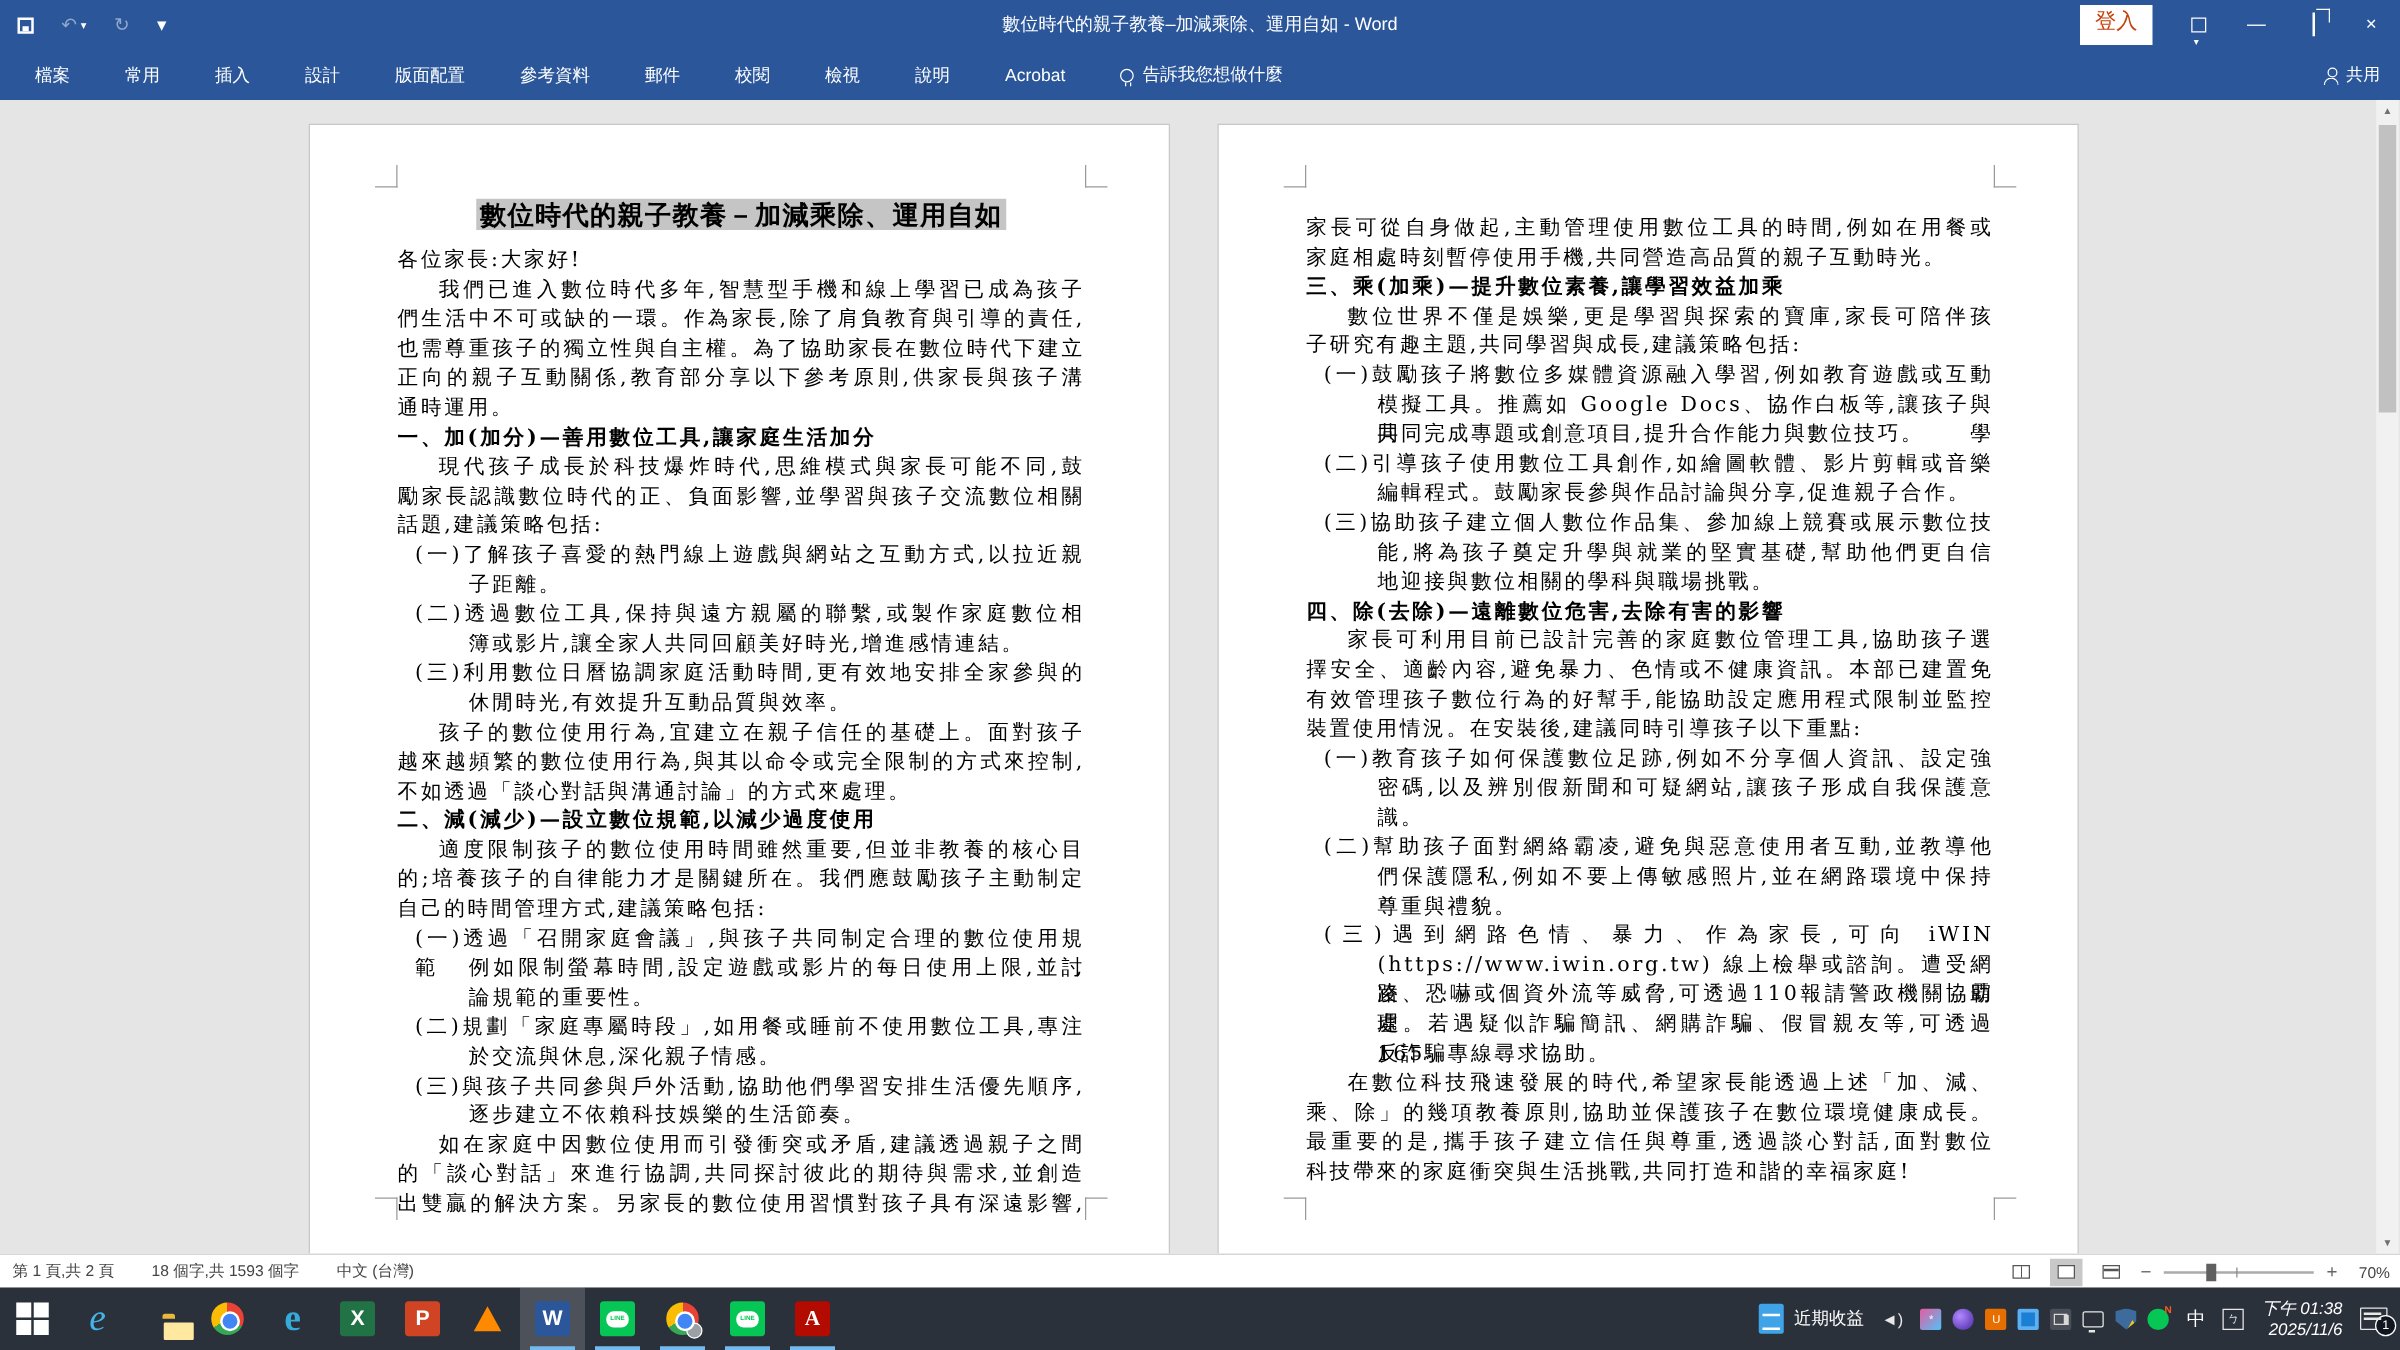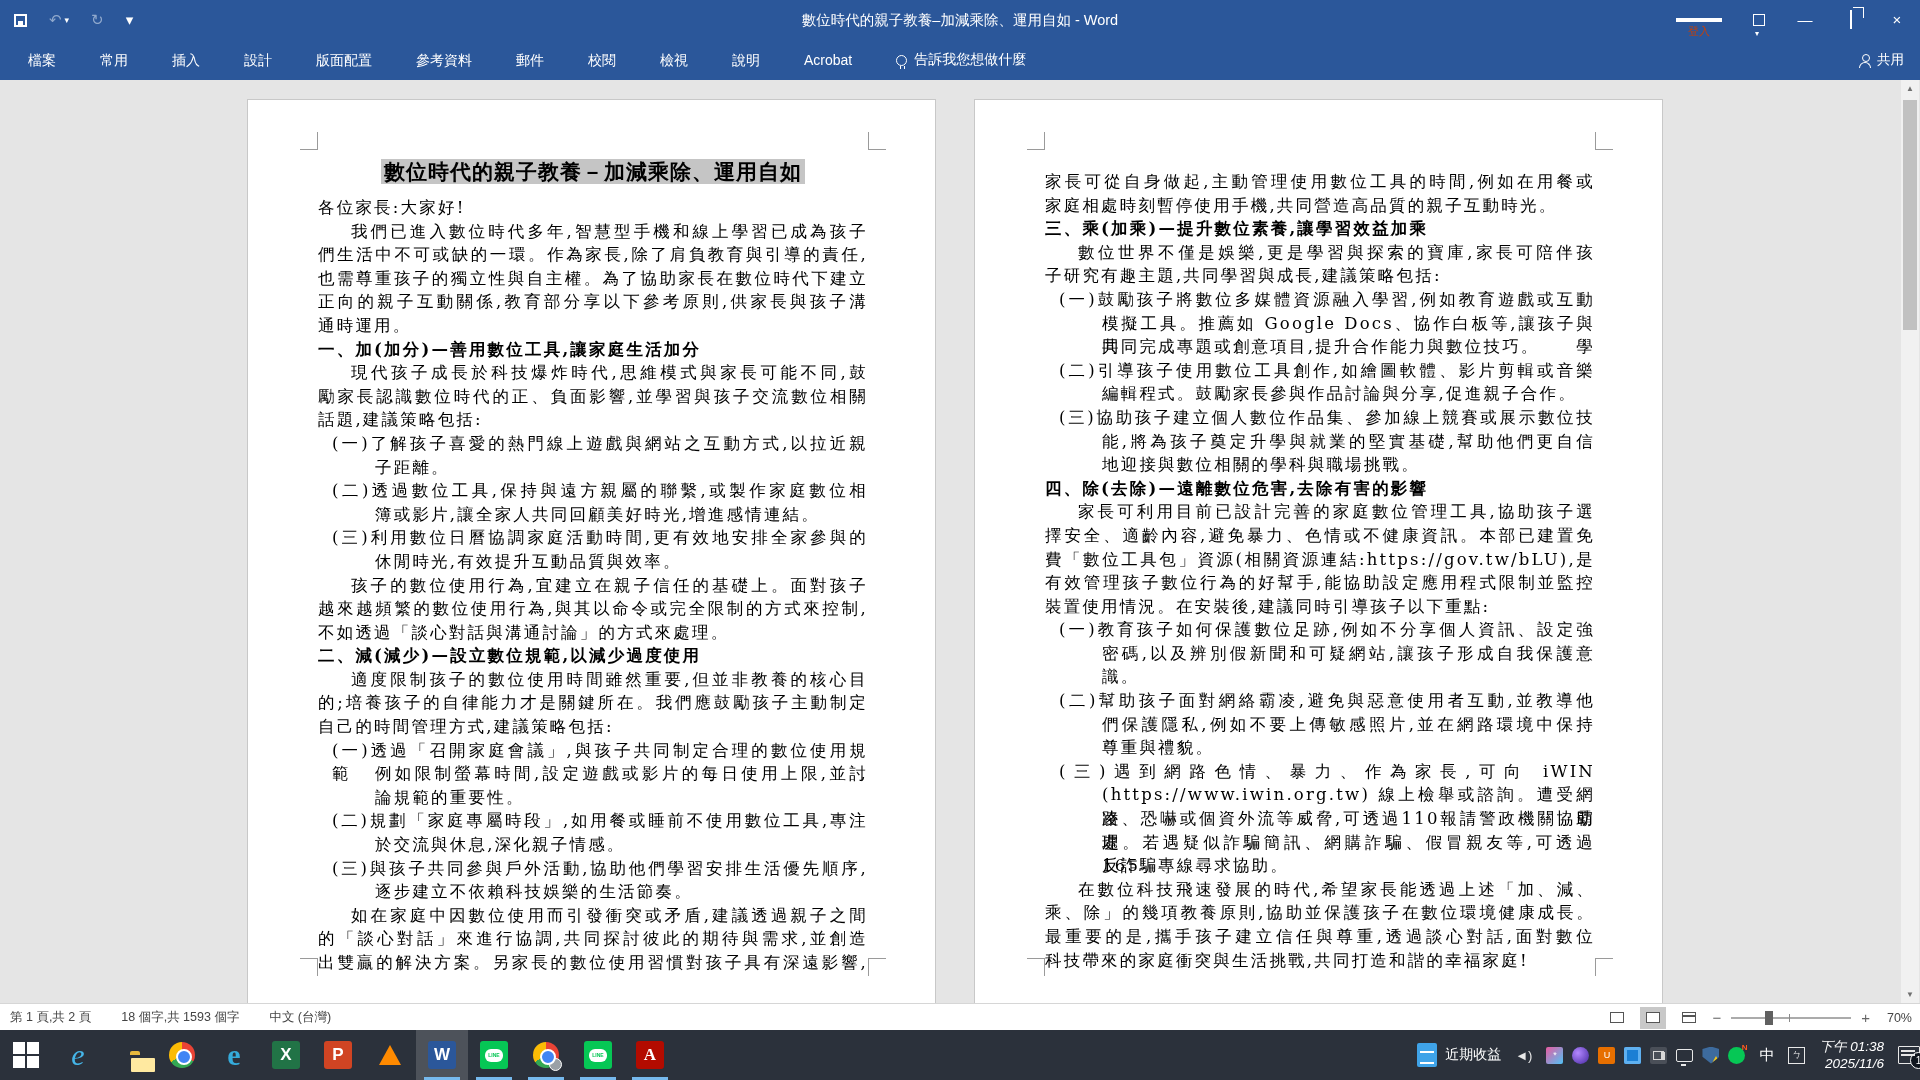--- a/index.html
+++ b/index.html
@@ -10,21 +10,21 @@
   
   #titlebar { position:absolute; left:0; top:0; width:1920px; height:40px; background:#2B579A; color:#fff; }
   #qat { position:absolute; left:14px; top:0; height:40px; display:flex; align-items:center; gap:22px; }
   .qbtn { color:#fff; font-size:15px; display:flex; align-items:center; }
   .dim { color:#8FA8CC; }
   .floppy { width:13px; height:13px; border:2px solid #fff; position:relative; }
   .floppy::after { content:""; position:absolute; left:2px; bottom:0; width:5px; height:4px; background:#fff; }
   .tinycaret { font-size:9px; margin-left:3px; color:#fff; }
   #apptitle { position:absolute; left:0; right:0; top:0; height:40px; text-align:center; line-height:40px; font-size:14.5px; color:#fff; }
   #tb-right { position:absolute; right:0; top:0; height:40px; display:flex; align-items:stretch; }
-  #signin { margin:18px 14px; padding:0 12px; background:#fff; color:#c2410c; font-size:11px; line-height:26px; }
+  #signin { margin:4px 14px; padding:0 12px; background:#fff; color:#c2410c; font-size:17px; line-height:26px; }
   .winbtn { width:46px; text-align:center; line-height:40px; font-size:15px; color:#fff; }
   .ribopts { width:46px; display:flex; align-items:center; justify-content:center; }
   .ribopts .bx { width:12px; height:12px; border:1px solid #fff; position:relative; }
   .ribopts .bx::after { content:"▾"; position:absolute; left:1px; top:-1px; font-size:8px; }
   .restore { width:10px; height:10px; border:1px solid #fff; position:relative; margin:0 auto; }
   .restore::before { content:""; position:absolute; left:2px; top:-4px; width:10px; height:10px; border:1px solid #fff; border-left:none; border-bottom:none; }
 
   
   #ribbon { position:absolute; left:0; top:40px; width:1920px; height:40px; background:#2B579A; }
   #tabs { position:absolute; left:16px; top:0; height:40px; display:flex; align-items:center; gap:20px; }
@@ -95,21 +95,21 @@
   .chromeball::after { content:""; position:absolute; left:7px; top:7px; width:12px; height:12px; border-radius:50%; background:#4285F4; border:2px solid #fff; }
   .edge { color:#35ABDB; font-size:30px; font-weight:bold; font-family:"Liberation Serif",serif; }
   .excel { background:#217346; } .powerpoint { background:#D04423; } .word-ico { background:#2B579A; }
   .vlc { width:0; height:0; border-left:11px solid transparent; border-right:11px solid transparent; border-bottom:20px solid #FF8A00; position:relative; }
   .line-ico { background:#06C755; position:relative; }
   .line-ico .bubble { width:18px; height:13px; background:#fff; border-radius:6px; display:flex; align-items:center; justify-content:center; color:#06C755; font-size:5px; font-weight:bold; letter-spacing:0; }
   .chrome-profile { position:relative; }
   .chrome-profile .av { position:absolute; right:-3px; bottom:-3px; width:13px; height:13px; border-radius:50%; background:#9AA0A6; border:1px solid #fff; }
   .acrobat { background:#B30B00; font-family:"Liberation Serif",serif; }
 
-  #tray { position:absolute; right:0; top:0; height:50px; display:flex; align-items:center; gap:14px; color:#fff; }
+  #tray { position:absolute; right:0; top:0; height:50px; display:flex; align-items:center; gap:14px; padding-right:10px; color:#fff; }
   #recent { display:flex; align-items:center; gap:8px; font-size:14px; }
   .docico { width:20px; height:24px; background:#3FA3E8; border-radius:2px; position:relative; }
   .docico::after { content:""; position:absolute; left:3px; bottom:3px; width:14px; height:9px; border-top:2px solid #fff; border-bottom:2px solid #fff; }
   .spk { font-size:13px; color:#E8E8E8; }
   .mini { width:17px; height:17px; border-radius:2px; display:flex; align-items:center; justify-content:center; font-size:9px; color:#fff; }
   .photo-tool { background:linear-gradient(135deg,#E85BA0,#4FC3F7); }
   .color-swirl { border-radius:50%; background:radial-gradient(circle at 35% 35%, #B388FF, #4527A0); }
   .java { background:#E76F00; }
   .emulator { background:#1B7FD4; box-shadow:inset 0 0 0 3px #5FB0F0; }
   .devices { background:#4A4F58; position:relative; }
@@ -236,21 +236,20 @@
           <div class="l i2 fill">模擬工具。推薦如 Google Docs、協作白板等,讓孩子與同學</div>
           <div class="l i2e">共同完成專題或創意項目,提升合作能力與數位技巧。</div>
           <div class="l i1 fill">(二)引導孩子使用數位工具創作,如繪圖軟體、影片剪輯或音樂</div>
           <div class="l i2e">編輯程式。鼓勵家長參與作品討論與分享,促進親子合作。</div>
           <div class="l i1 fill">(三)協助孩子建立個人數位作品集、參加線上競賽或展示數位技</div>
           <div class="l i2 fill">能,將為孩子奠定升學與就業的堅實基礎,幫助他們更自信</div>
           <div class="l i2e">地迎接與數位相關的學科與職場挑戰。</div>
           <div class="l h">四、除(去除)—遠離數位危害,去除有害的影響</div>
           <div class="l pi fill">家長可利用目前已設計完善的家庭數位管理工具,協助孩子選</div>
           <div class="l p fill">擇安全、適齡內容,避免暴力、色情或不健康資訊。本部已建置免</div>
-          <div class="l p fill">費「數位工具包」資源(相關資源連結:https://gov.tw/bLU),是</div>
           <div class="l p fill">有效管理孩子數位行為的好幫手,能協助設定應用程式限制並監控</div>
           <div class="l pe">裝置使用情況。在安裝後,建議同時引導孩子以下重點:</div>
           <div class="l i1 fill">(一)教育孩子如何保護數位足跡,例如不分享個人資訊、設定強</div>
           <div class="l i2 fill">密碼,以及辨別假新聞和可疑網站,讓孩子形成自我保護意</div>
           <div class="l i2e">識。</div>
           <div class="l i1 fill">(二)幫助孩子面對網絡霸凌,避免與惡意使用者互動,並教導他</div>
           <div class="l i2 fill">們保護隱私,例如不要上傳敏感照片,並在網路環境中保持</div>
           <div class="l i2e">尊重與禮貌。</div>
           <div class="l i1 fill">(三)遇到網路色情、暴力、作為家長,可向 iWIN</div>
           <div class="l i2 fill">(https://www.iwin.org.tw) 線上檢舉或諮詢。遭受網路霸</div>

